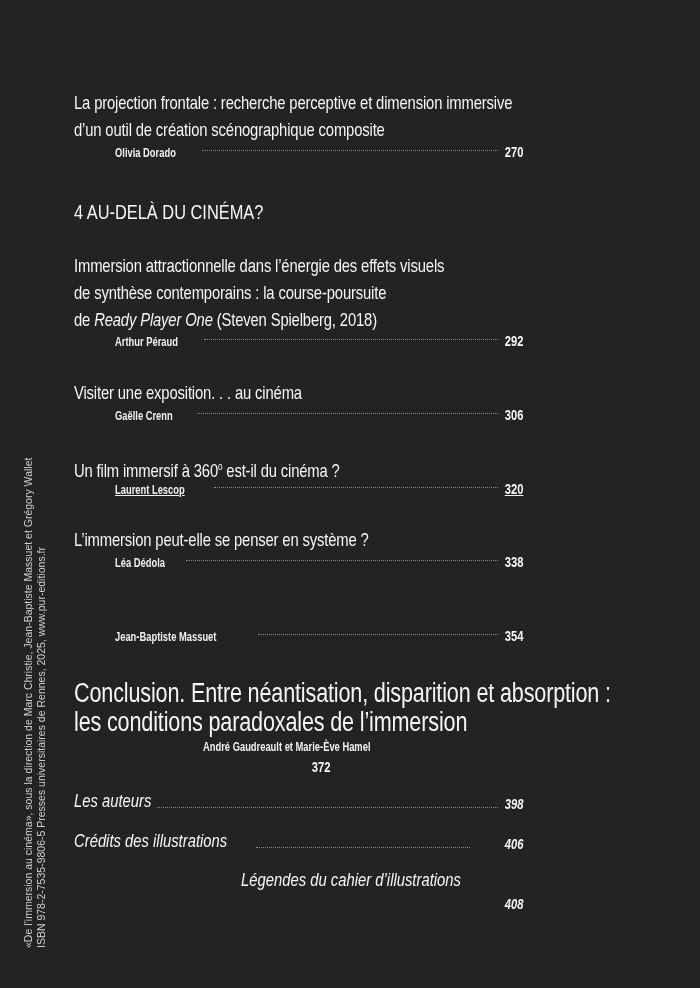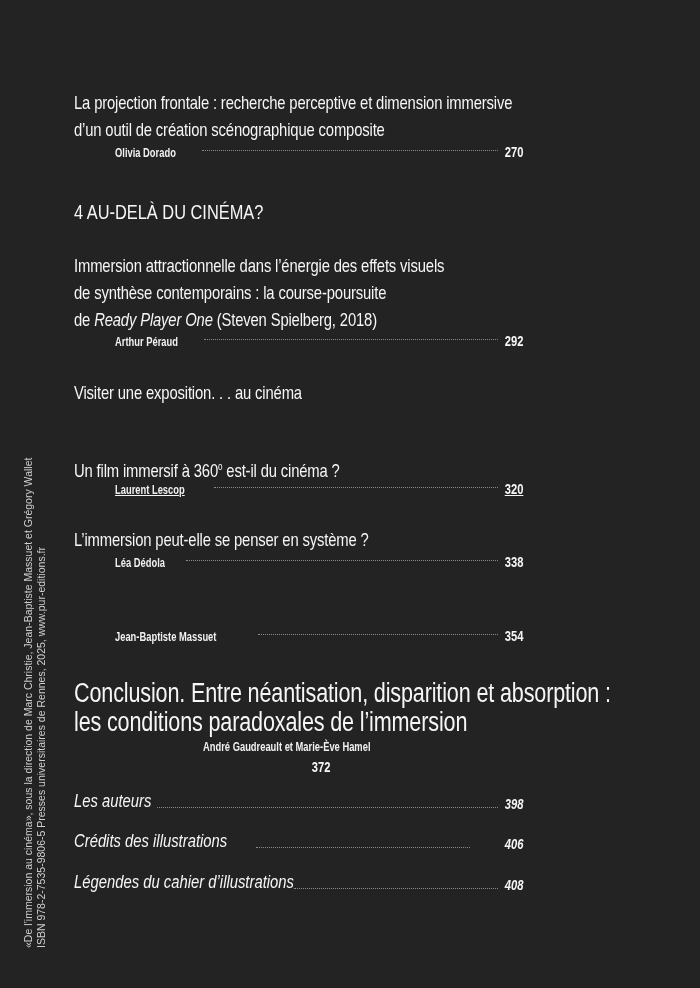--- a/index.html
+++ b/index.html
@@ -138,20 +138,25 @@
   </div>
   <div class="author-row" style="top:332px;">
     <span class="author">Arthur Péraud</span>
     <span class="leader"></span>
     <span class="page-num">292</span>
   </div>
 
   <div class="entry-title" style="top:379px;text-align:center;">
     <span class="line">Visiter une exposition. . .  au cinéma</span>
   </div>
+  <div class="author-row" style="top:406px;">
+    <span class="author">Gaëlle Crenn</span>
+    <span class="leader"></span>
+    <span class="page-num">306</span>
+  </div>
 
   <div class="entry-title" style="top:453px;">
     <span class="line"><span>Un film immersif à 360</span><sup>o</sup><span> est-il du cinéma ?</span></span>
   </div>
   <div class="author-row" style="top:480px;text-decoration:underline;">
     <span class="author">Laurent Lescop</span>
     <span class="leader"></span>
     <span class="page-num">320</span>
   </div>
 
@@ -183,21 +188,21 @@
   <div class="back-row" style="top:788px;">
     <span class="back-title cond" style="transform:scaleX(0.78);">Les auteurs</span>
     <span class="leader" style="margin-left:-16px;"></span>
     <span class="page-num">398</span>
   </div>
   <div class="back-row" style="top:828px;gap:28px;">
     <span class="back-title cond" style="transform:scaleX(0.78);">Crédits des illustrations</span>
     <span class="leader" style="margin-left:-42px;"></span>
     <span class="page-num">406</span>
   </div>
-  <div class="back-row" style="top:869px;">
+  <div class="back-row" style="top:869px;flex-direction:column;">
     <span class="back-title cond" style="transform:scaleX(0.78);">Légendes du cahier d’illustrations</span>
     <span class="leader" style="margin-left:-62px;"></span>
     <span class="page-num">408</span>
   </div>
 
   <div class="side-note">
     <span>«De l’immersion au cinéma», sous la direction de Marc Christie, Jean-Baptiste Massuet et Grégory Wallet</span>
     <span>ISBN 978-2-7535-9806-5 Presses universitaires de Rennes, 2025, www.pur-editions.fr</span>
   </div>
 

